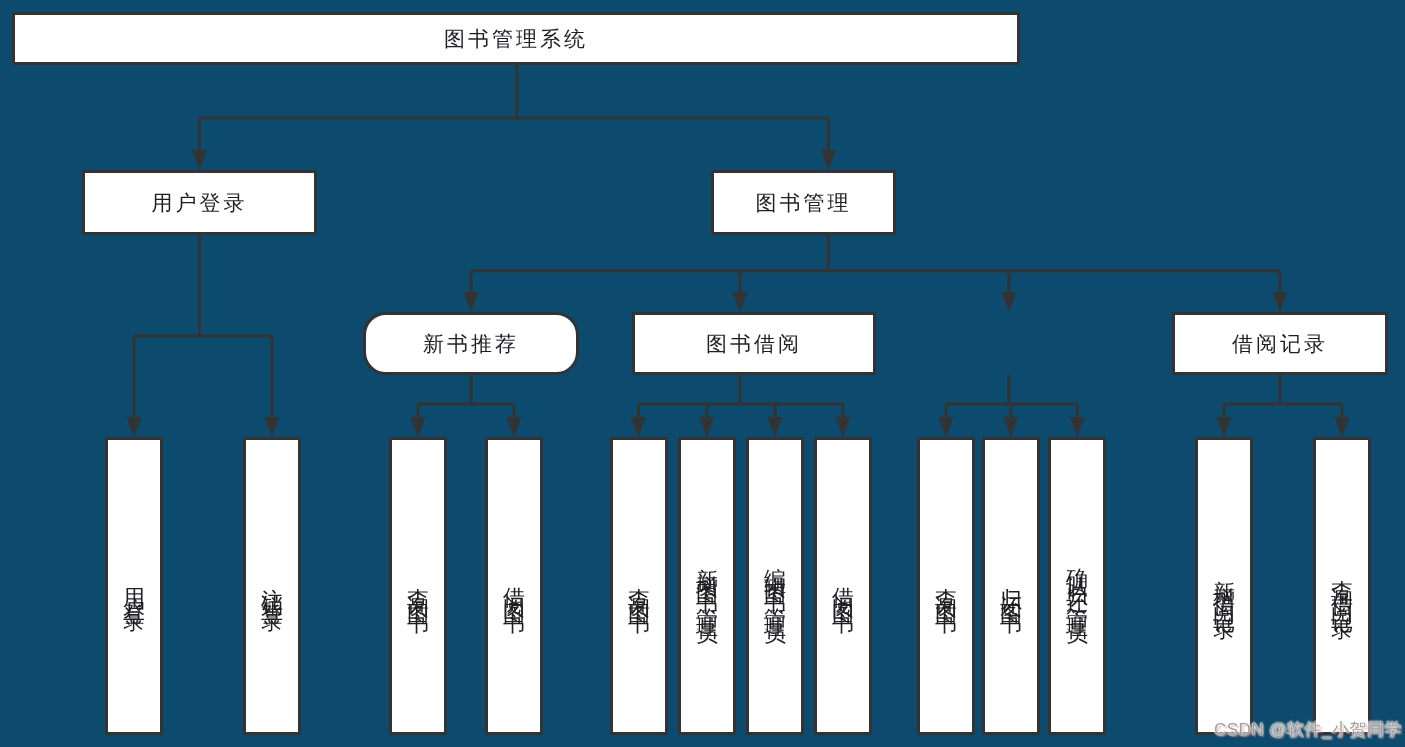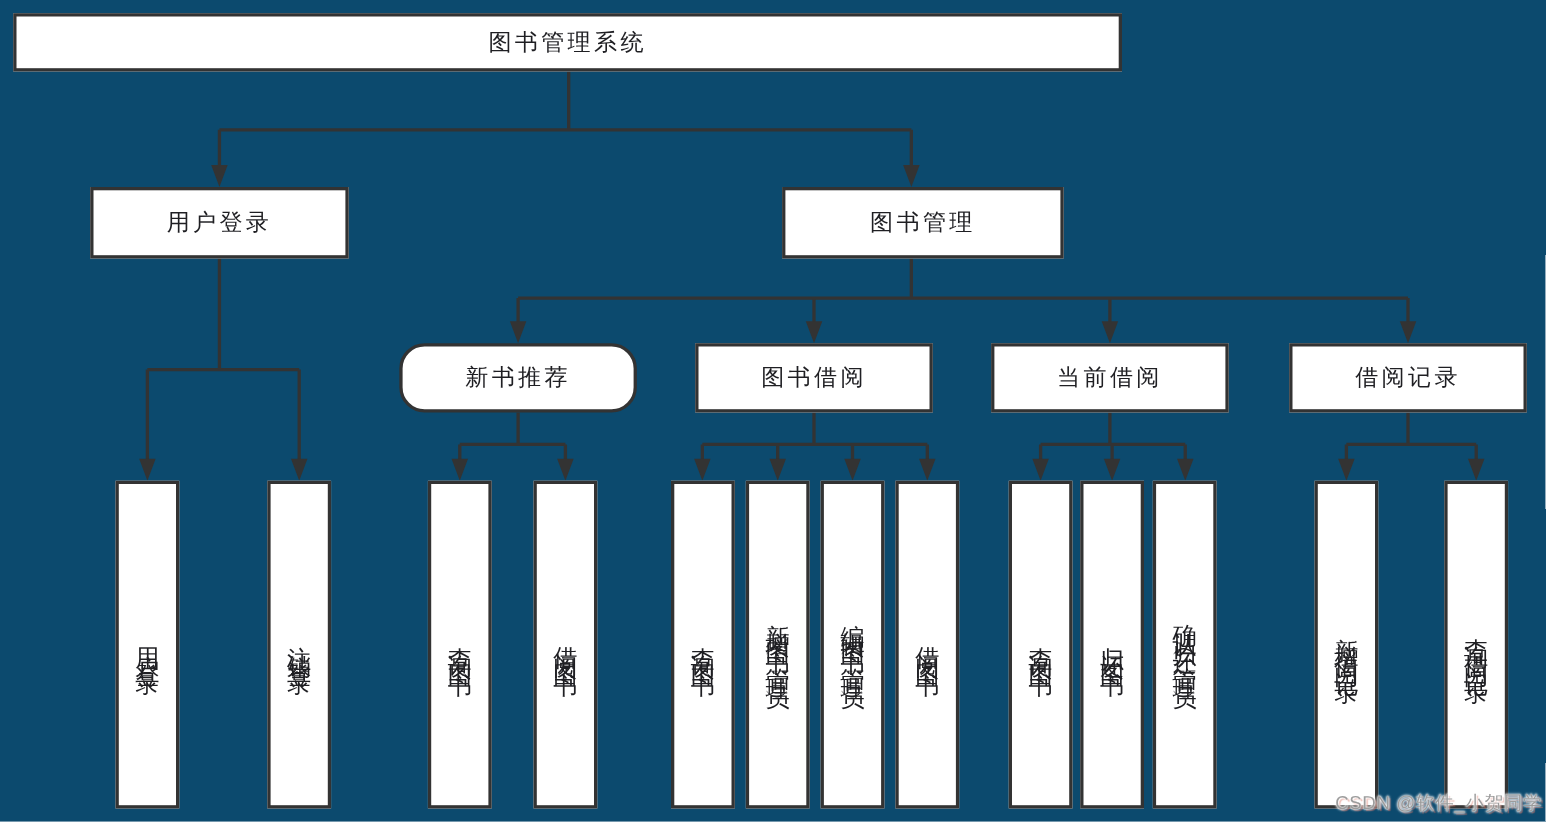--- a/index.html
+++ b/index.html
@@ -36,23 +36,23 @@
     writing-mode: vertical-rl;
     text-orientation: mixed;
     font-size: 22px;
     letter-spacing: 8px;
     line-height: 1;
     white-space: nowrap;
   }
   
   .n-root { left: 12px;  top: 12px;  width: 1008px; height: 53px; }
   .n-l2a  { left: 82px;  top: 170px; width: 235px;  height: 65px; }
-  .n-l2b  { left: 711px; top: 170px; width: 256px;  height: 65px; }
+  .n-l2b  { left: 711px; top: 170px; width: 185px;  height: 65px; }
   .n-l3a  { left: 363px;  top: 312px; width: 216px; height: 63px; border-radius: 23px; }
-  .n-l3b  { left: 632px;  top: 312px; width: 216px; height: 63px; }
+  .n-l3b  { left: 632px;  top: 312px; width: 244px; height: 63px; }
   .n-l3c  { left: 901px;  top: 312px; width: 216px; height: 63px; }
   .n-l3d  { left: 1172px; top: 312px; width: 216px; height: 63px; }
   .leaf   { top: 437px; width: 58px; height: 298px; }
   .f1  { left: 105px; }
   .f2  { left: 243px; }
   .f3  { left: 389px; }
   .f4  { left: 485px; }
   .f5  { left: 610px; }
   .f6  { left: 678px; }
   .f7  { left: 746px; }
@@ -155,23 +155,20 @@
   <div class="box n-l2b">
     <span class="hlabel">图书管理</span>
   </div>
 
   <div class="box n-l3a">
     <span class="hlabel">新书推荐</span>
   </div>
   <div class="box n-l3b">
     <span class="hlabel">图书借阅</span>
   </div>
-  <div class="box n-l3c">
-    <span class="hlabel">当前借阅</span>
-  </div>
   <div class="box n-l3d">
     <span class="hlabel">借阅记录</span>
   </div>
 
   <div class="box leaf f1">
     <span class="vlabel">用户登录</span>
   </div>
   <div class="box leaf f2">
     <span class="vlabel">注销登录</span>
   </div>

